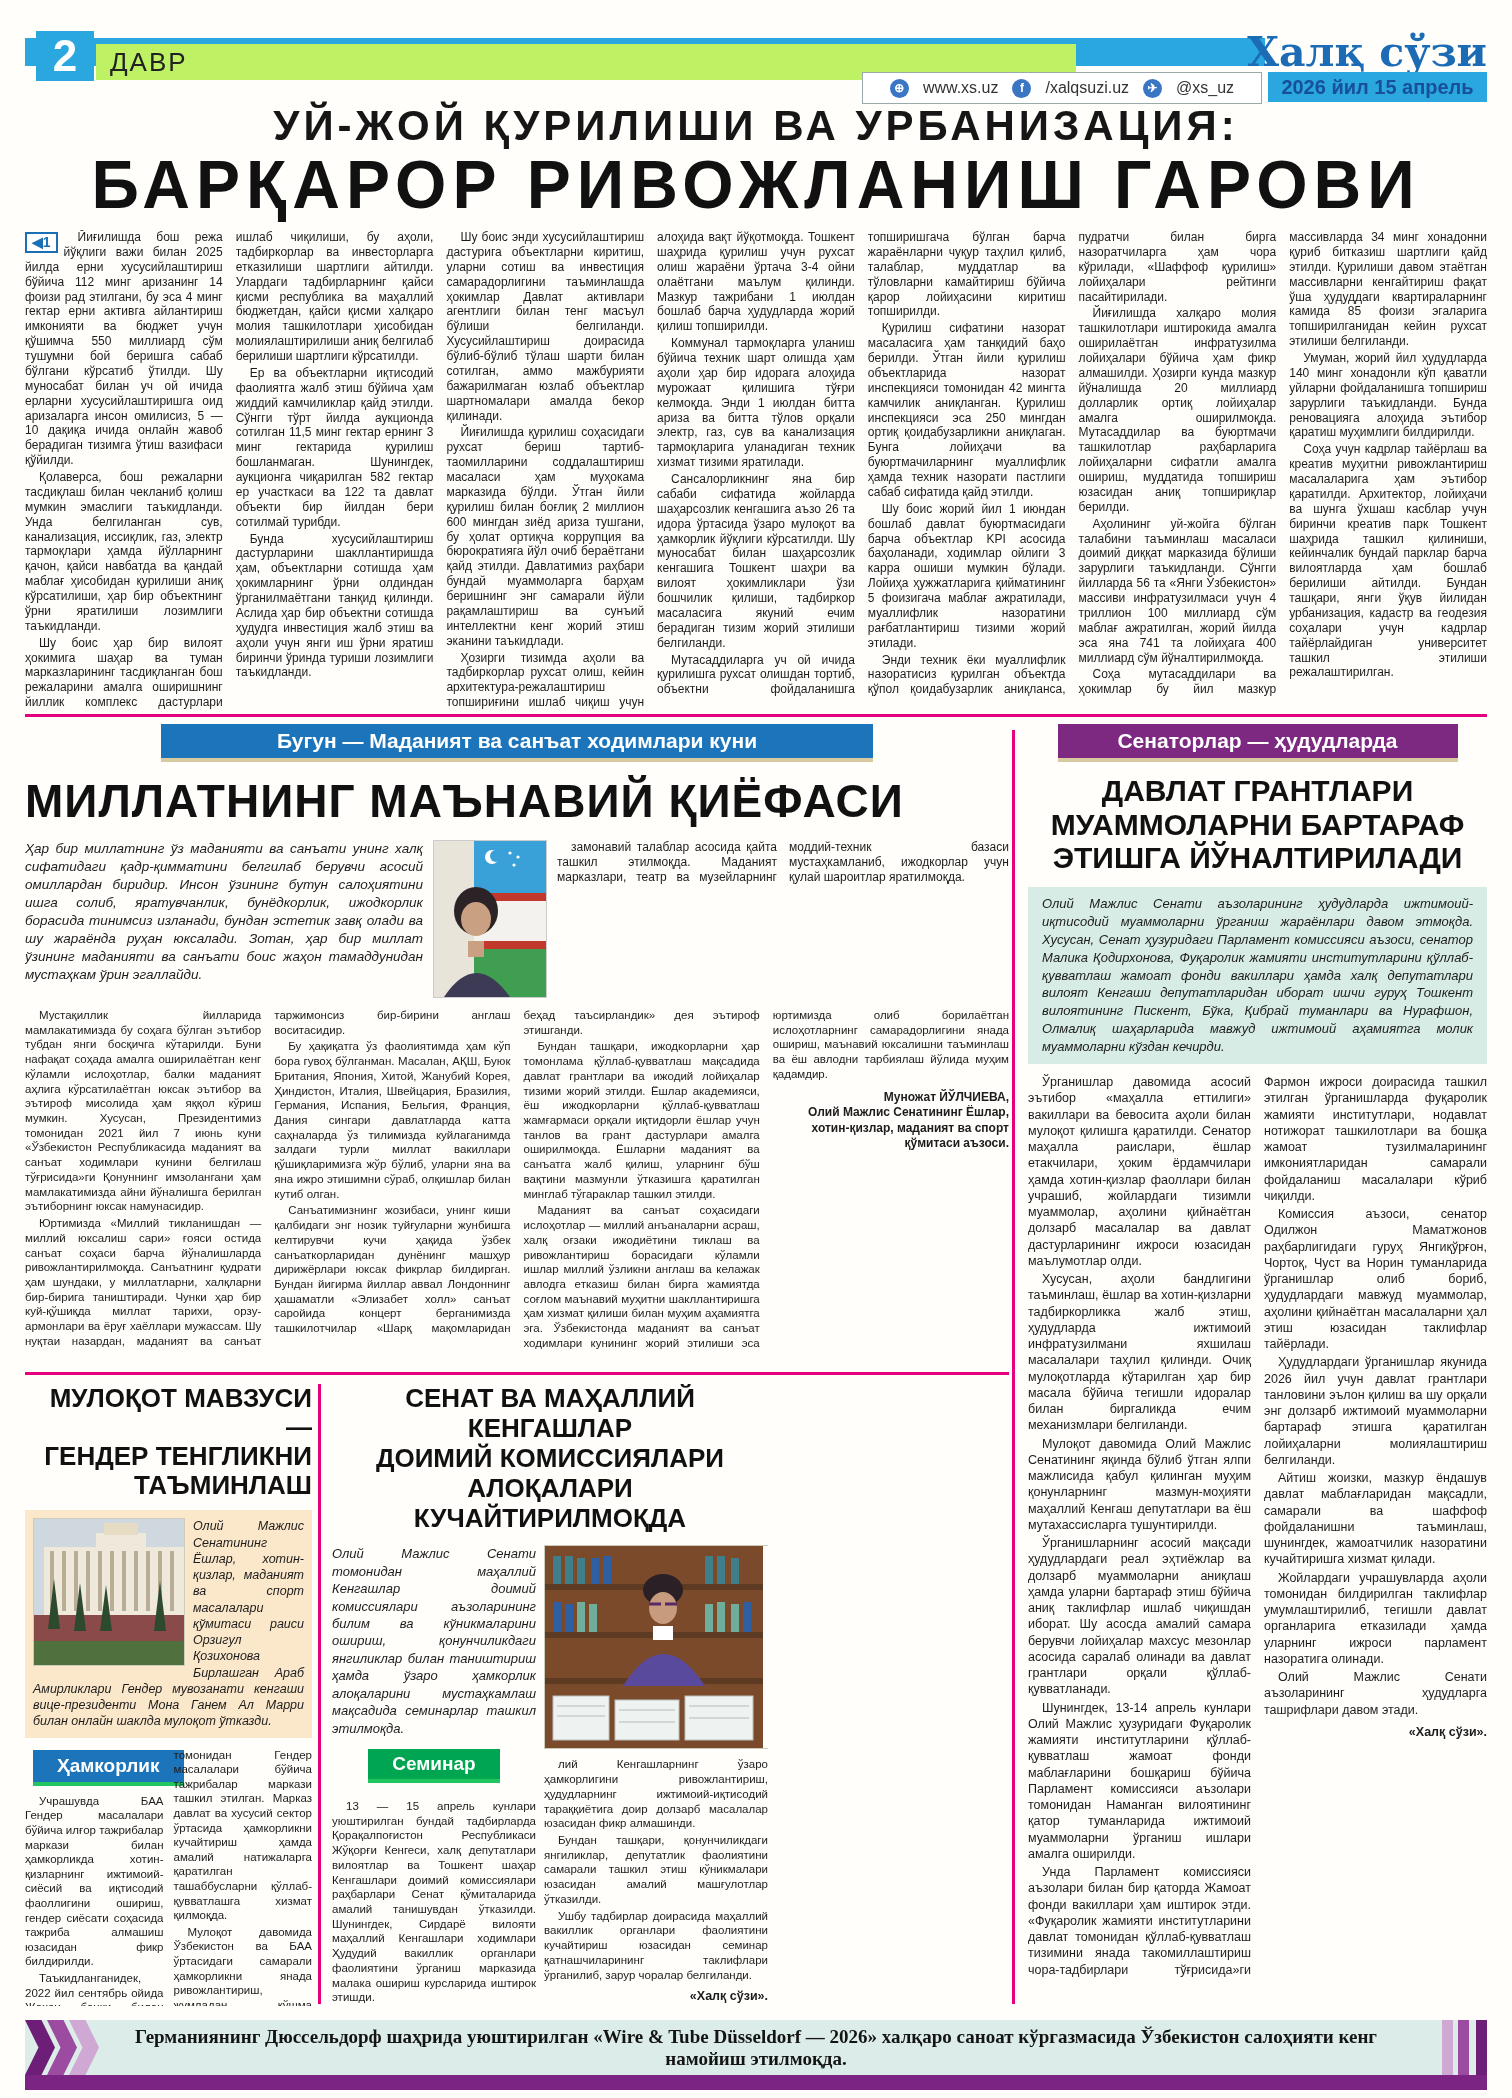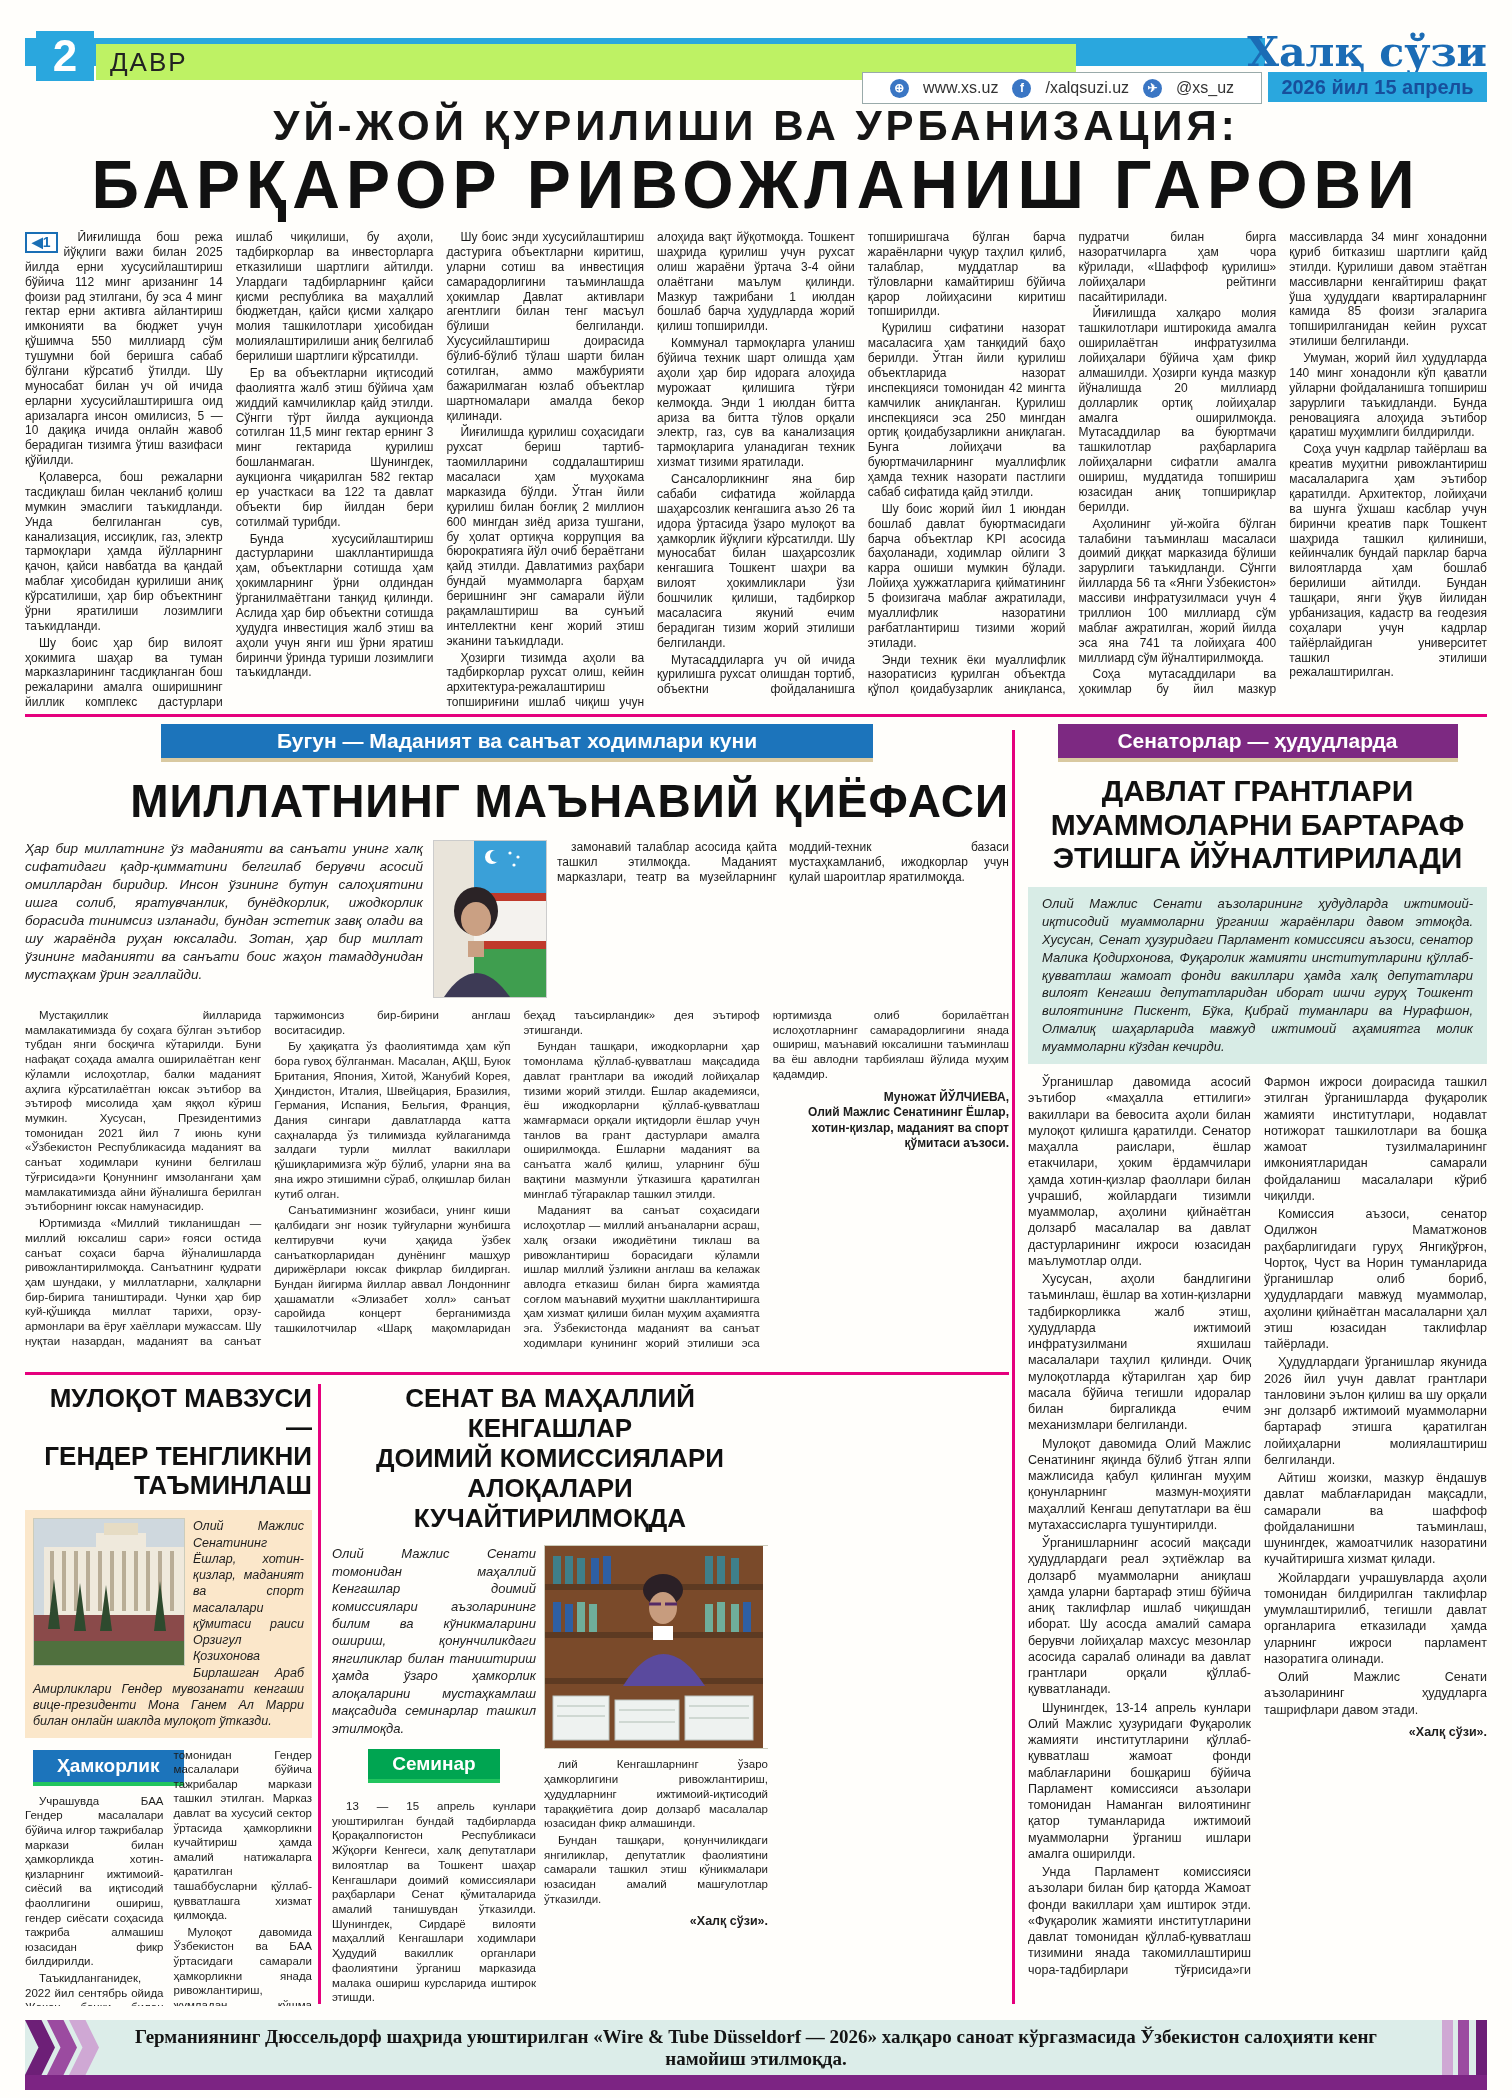--- a/index.html
+++ b/index.html
@@ -32,21 +32,21 @@
   .sig{ text-align:right;font-weight:bold;font-size:12.5px;margin-top:6px;}
   .rule-h{position:absolute;background:#e5007d;height:3px;}
   .rule-v{position:absolute;background:#e5007d;width:3px;}
   
   .banner{margin:0 auto;color:#fff;font-weight:bold;font-size:21px;text-align:center;padding:5px 0;
           border-bottom:4px solid #d9c9a0;}
   .label-box{display:inline-block;color:#fff;font-weight:bold;font-size:19px;padding:4px 24px;
              border-bottom:4px solid #22c55e;margin:2px 0 8px 8px;}
   
   .culture{position:absolute;left:25px;top:724px;width:984px;height:644px;overflow:hidden;}
-  .cul-headline{text-align:right;font-size:46px;font-weight:900;letter-spacing:1px;margin-top:12px;color:#111;}
+  .cul-headline{text-align:left;font-size:46px;font-weight:900;letter-spacing:1px;margin-top:12px;color:#111;}
   .lead-row{display:flex;gap:10px;margin-top:12px;height:160px;}
   .lead{width:398px;font-style:italic;font-size:13.5px;line-height:1.33;text-align:justify;}
   .photo-flag{width:112px;height:156px;flex:none;border:1px solid #ccc;}
   .lead-side{flex:1;column-count:2;column-gap:12px;font-size:12px;line-height:1.27;text-align:justify;}
   .cul-body{margin-top:8px;height:356px;column-count:4;column-gap:13px;column-fill:auto;
             font-size:11.5px;line-height:1.28;text-align:justify;overflow:hidden;}
   .byline{text-align:right;font-weight:bold;font-size:12px;line-height:1.3;margin-top:8px;}
   .byline p{margin:0;text-indent:0;}
   
   .senators{position:absolute;left:1028px;top:724px;width:459px;height:1280px;overflow:hidden;}
@@ -311,20 +311,21 @@
             </g>
             <g stroke="#cfd8d2" stroke-width="2">
                 <path d="M12 160 h48 M12 170 h48 M74 164 h56 M74 176 h56 M144 160 h60 M144 172 h60"></path>
               </g>
           </svg>
         </div>
         <div class="sem-txt" style="margin-top:8px;">
           <div>
               <p>лий Кенгашларнинг ўзаро ҳамкорлигини ривожлантириш, ҳудудларнинг ижтимоий-иқтисодий тараққиётига доир долзарб масалалар юзасидан фикр алмашинди.</p>
               <p>Бундан ташқари, қонунчиликдаги янгиликлар, депутатлик фаолиятини самарали ташкил этиш кўникмалари юзасидан амалий машғулотлар ўтказилди.</p>
+              <p>Ушбу тадбирлар доирасида маҳаллий вакиллик органлари фаолиятини кучайтириш юзасидан семинар қатнашчиларининг таклифлари ўрганилиб, зарур чоралар белгиланди.</p>
             </div>
           <div class="sig">«Халқ сўзи».</div>
         </div>
       </div>
     </div>
   </div>
 
   <div class="footer">
     <div class="foot-mint">
       <div class="foot-text">Германиянинг Дюссельдорф шаҳрида уюштирилган «Wire &amp; Tube Düsseldorf — 2026» халқаро саноат кўргазмасида Ўзбекистон салоҳияти кенг намойиш этилмоқда.</div>

